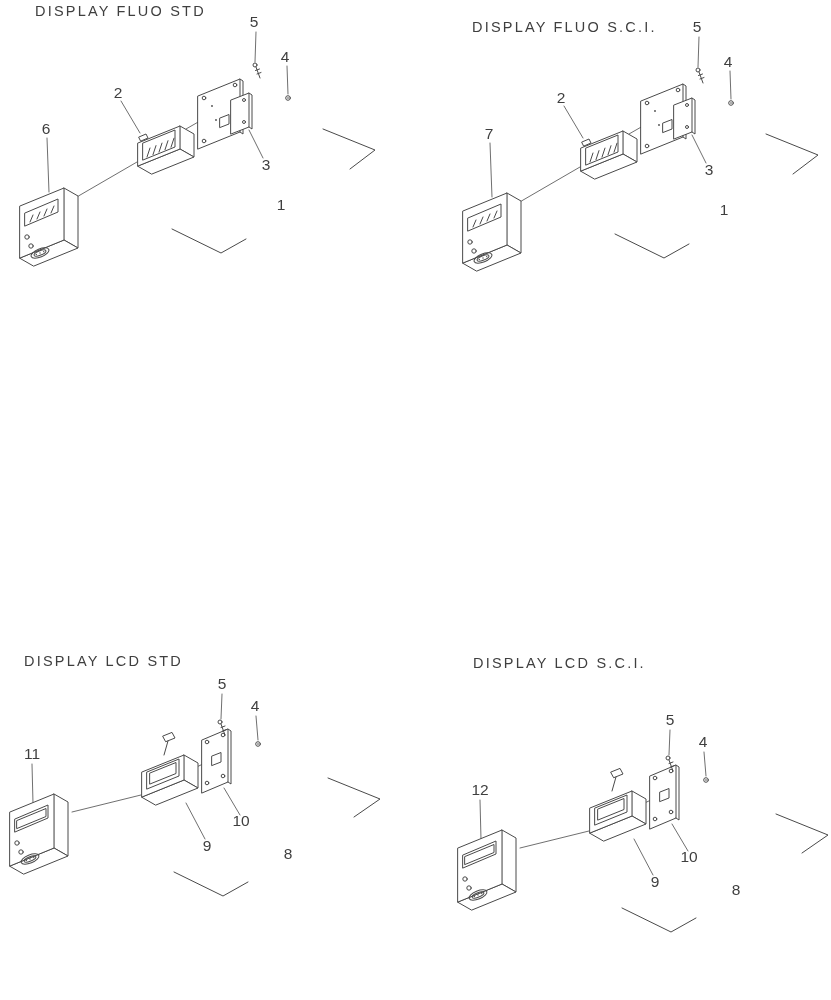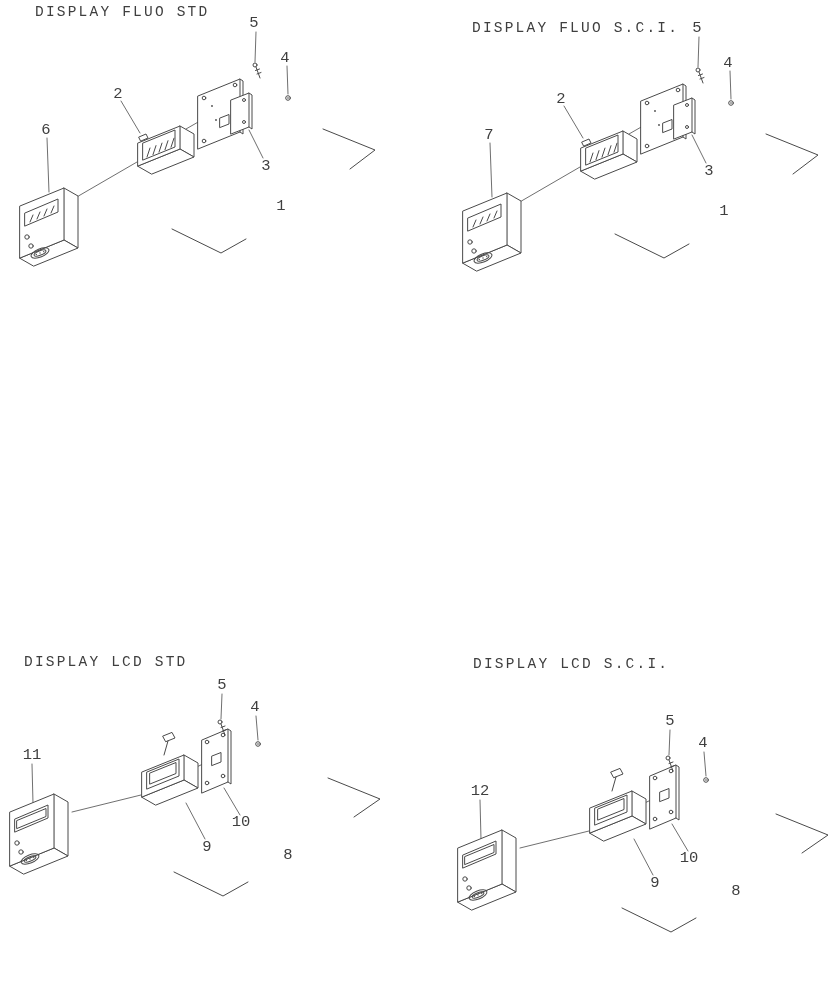--- a/index.html
+++ b/index.html
@@ -1,20 +1,20 @@
 <!DOCTYPE html>
 <html><head>
 <meta charset="utf-8">
 <style>
   html,body{margin:0;padding:0;background:#ffffff;}
   .page{
     position:relative;
     width:831px;height:1000px;
     background:#ffffff;
-    font-family:Liberation Mono, monospace;
+    font-family:Liberation Sans, sans-serif;
     overflow:hidden;
   }
   svg{display:block;}
   
   .asm polygon,.asm polyline,.asm line,.asm ellipse,.asm circle,.asm path{
     fill:none;stroke:#4a4a4a;stroke-width:1;stroke-linejoin:round;stroke-linecap:round;
   }
   .asm .face{fill:#ffffff;}
   .asm .thin line{stroke-width:0.8;}
   .asm .fill{fill:#4a4a4a;stroke:none;}

